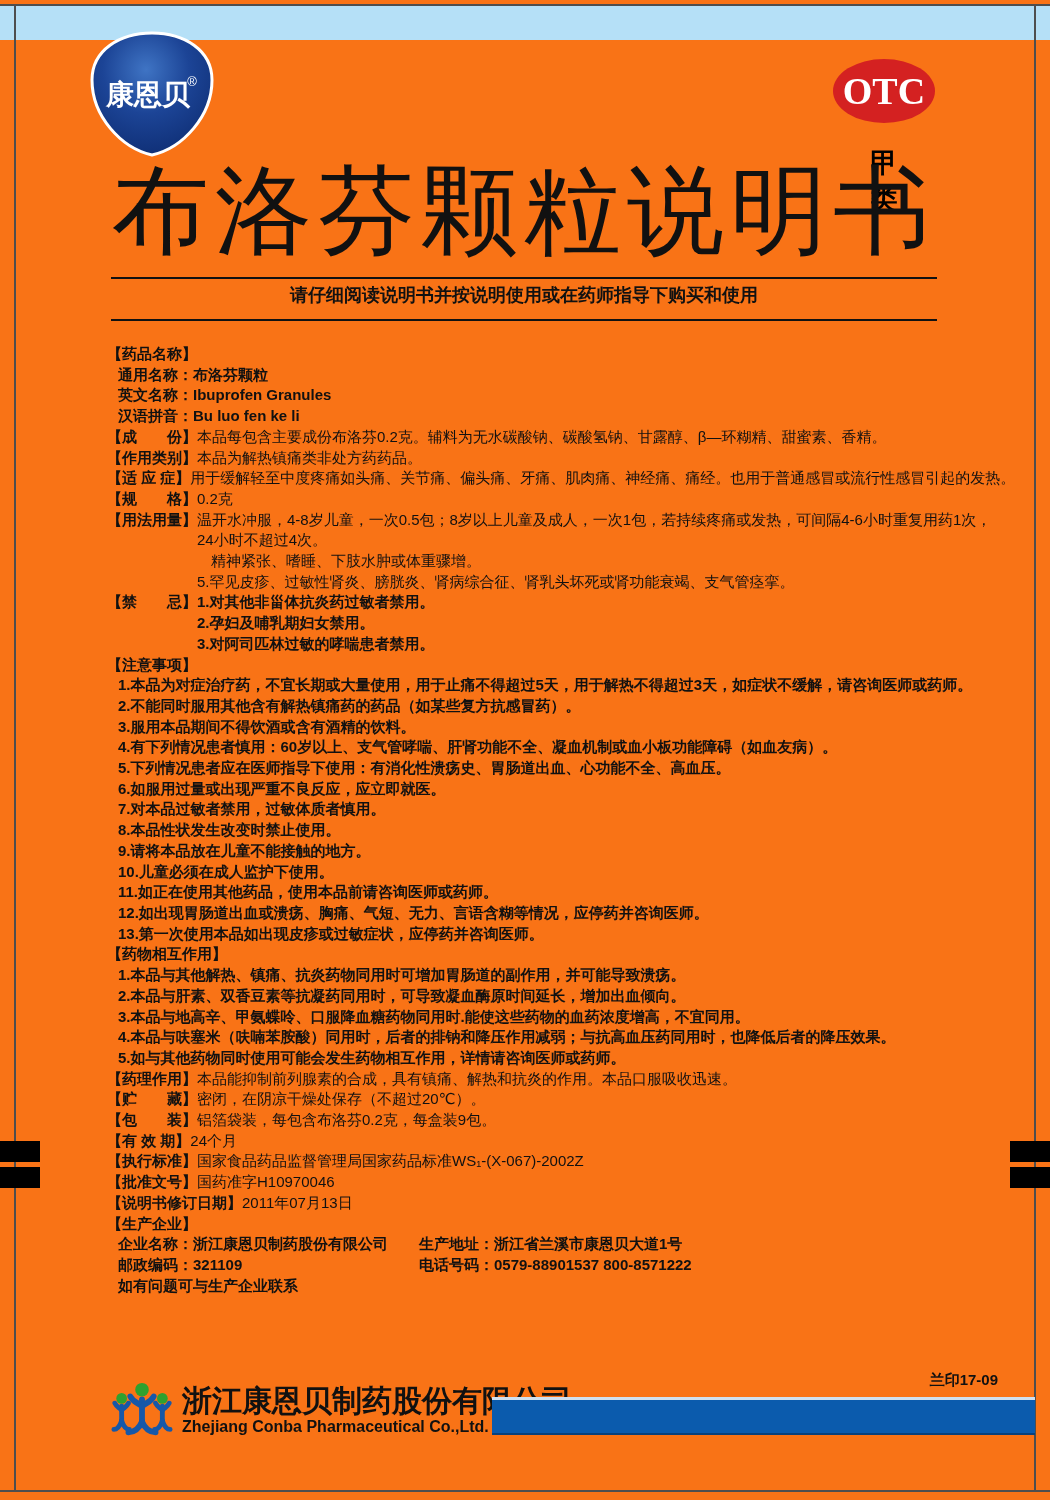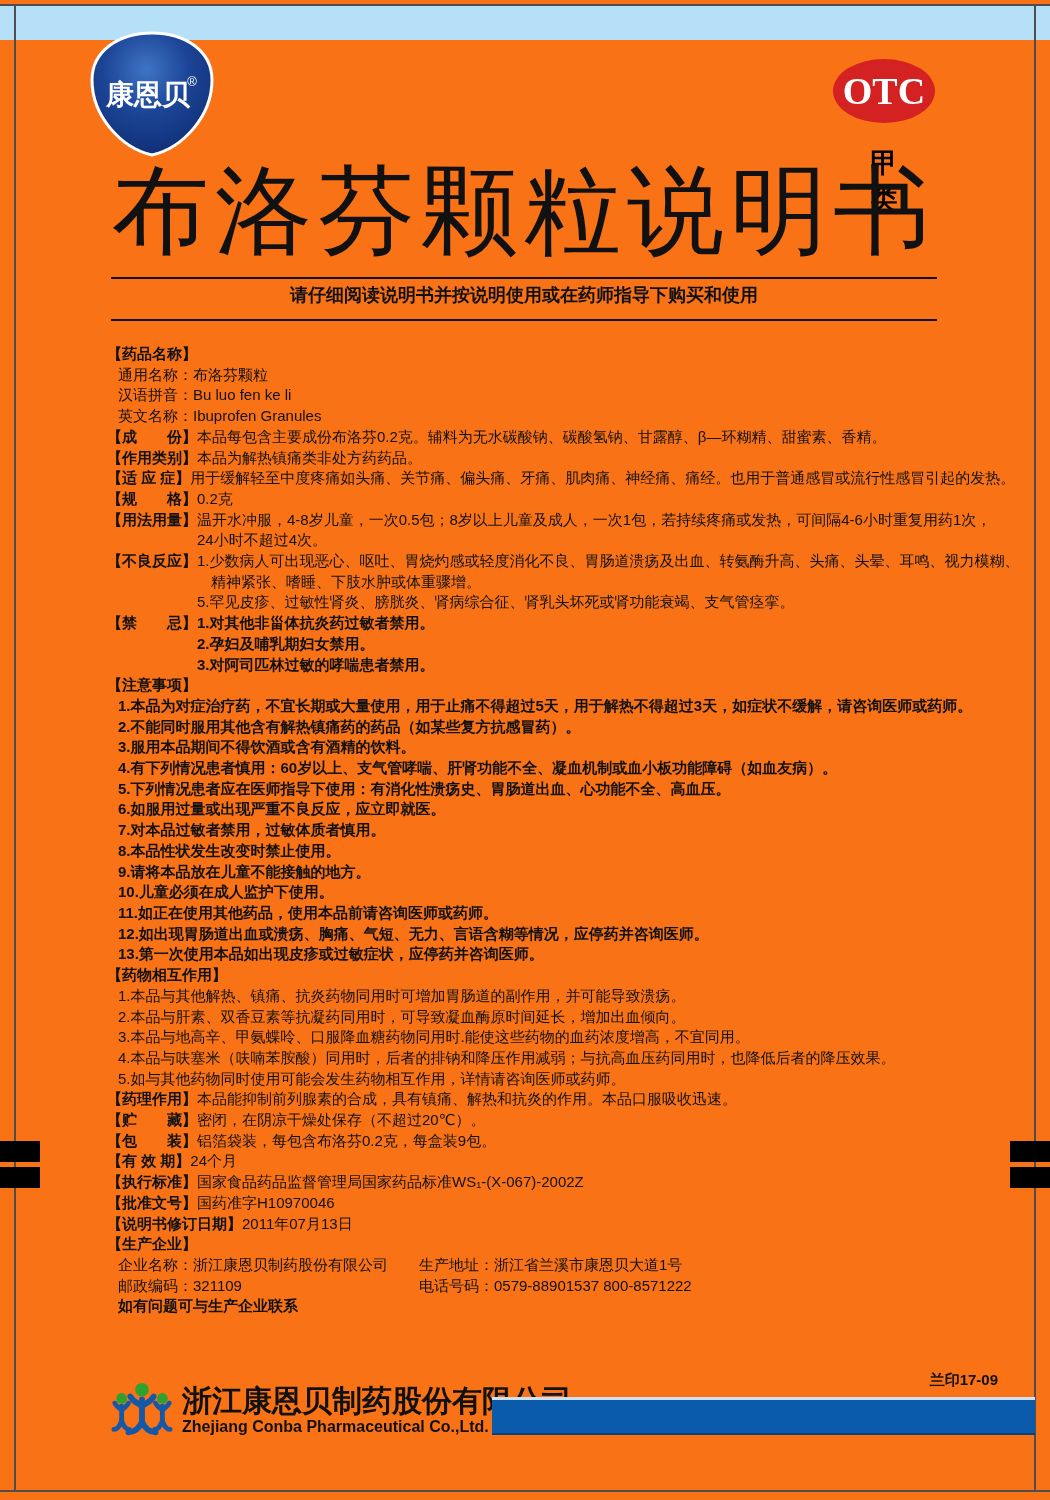--- a/index.html
+++ b/index.html
@@ -23,21 +23,21 @@
   .rule{position:absolute;left:111px;width:826px;height:2px;background:#111;}
   .rule.r1{top:277px;}
   .rule.r2{top:319px;}
   .subtitle{position:absolute;left:111px;top:283px;width:826px;text-align:center;
             font-size:18px;font-weight:bold;white-space:nowrap;}
   
   .bodywrap{position:absolute;left:107px;top:344px;width:900px;font-size:15px;line-height:20.7px;}
   .row{white-space:nowrap;}
   .row .lab{font-weight:bold;}
   .row.b{font-weight:bold;}
-  .row.ind1{padding-left:11px;}
+  .row.ind1{padding-left:11px;font-weight:bold;}
   .row.ind2{padding-left:90px;}
   .row.ind3{padding-left:104px;}
   .row .c1{display:inline-block;width:301px;}
   
   .printcode{position:absolute;right:52px;top:1371px;font-size:15px;font-weight:700;}
   .footlogo{position:absolute;left:110px;top:1381px;display:flex;align-items:center;gap:8px;}
   .footlogo .cn{font-size:30px;font-weight:bold;line-height:32px;white-space:nowrap;}
   .footlogo .en{font-size:16px;font-weight:600;line-height:20px;white-space:nowrap;}
   .footbar{position:absolute;left:492px;top:1397px;width:543px;height:38px;background:#0b5bad;
            border-top:3px solid #cfe0f0;border-bottom:2px solid #09417c;box-sizing:border-box;}
@@ -82,29 +82,28 @@
   </div>
 
   <div class="title">布洛芬颗粒说明书</div>
   <div class="rule r1"></div>
   <div class="subtitle">请仔细阅读说明书并按说明使用或在药师指导下购买和使用</div>
   <div class="rule r2"></div>
 
   <div class="bodywrap" id="body-rows">
       <div class="row ind0"><span class="lab">【药品名称】</span></div>
       <div class="row ind1"><span>通用名称：布洛芬颗粒</span></div>
+      <div class="row ind1"><span>英文名称：Ibuprofen Granules</span></div>
       <div class="row ind1"><span>汉语拼音：Bu luo fen ke li</span></div>
-      <div class="row ind1"><span>英文名称：Ibuprofen Granules</span></div>
       <div class="row ind0"><span class="lab">【成　　份】</span><span>本品每包含主要成份布洛芬0.2克。辅料为无水碳酸钠、碳酸氢钠、甘露醇、β—环糊精、甜蜜素、香精。</span></div>
       <div class="row ind0"><span class="lab">【作用类别】</span><span>本品为解热镇痛类非处方药药品。</span></div>
       <div class="row ind0"><span class="lab">【适 应 症】</span><span>用于缓解轻至中度疼痛如头痛、关节痛、偏头痛、牙痛、肌肉痛、神经痛、痛经。也用于普通感冒或流行性感冒引起的发热。</span></div>
       <div class="row ind0"><span class="lab">【规　　格】</span><span>0.2克</span></div>
       <div class="row ind0"><span class="lab">【用法用量】</span><span>温开水冲服，4-8岁儿童，一次0.5包；8岁以上儿童及成人，一次1包，若持续疼痛或发热，可间隔4-6小时重复用药1次，</span></div>
       <div class="row ind2"><span>24小时不超过4次。</span></div>
-      <div class="row ind0"><span class="lab">【不良反应】</span><span>1.少数病人可出现恶心、呕吐、胃烧灼感或轻度消化不良、胃肠道溃疡及出血、转氨酶升高、头痛、头晕、耳鸣、视力模糊、</span></div>
       <div class="row ind3"><span>精神紧张、嗜睡、下肢水肿或体重骤增。</span></div>
       <div class="row ind2"><span>5.罕见皮疹、过敏性肾炎、膀胱炎、肾病综合征、肾乳头坏死或肾功能衰竭、支气管痉挛。</span></div>
       <div class="row ind0 b"><span class="lab">【禁　　忌】</span><span>1.对其他非甾体抗炎药过敏者禁用。</span></div>
       <div class="row ind2 b"><span>2.孕妇及哺乳期妇女禁用。</span></div>
       <div class="row ind2 b"><span>3.对阿司匹林过敏的哮喘患者禁用。</span></div>
       <div class="row ind0"><span class="lab">【注意事项】</span></div>
       <div class="row ind1 b"><span>1.本品为对症治疗药，不宜长期或大量使用，用于止痛不得超过5天，用于解热不得超过3天，如症状不缓解，请咨询医师或药师。</span></div>
       <div class="row ind1 b"><span>2.不能同时服用其他含有解热镇痛药的药品（如某些复方抗感冒药）。</span></div>
       <div class="row ind1 b"><span>3.服用本品期间不得饮酒或含有酒精的饮料。</span></div>
       <div class="row ind1 b"><span>4.有下列情况患者慎用：60岁以上、支气管哮喘、肝肾功能不全、凝血机制或血小板功能障碍（如血友病）。</span></div>

